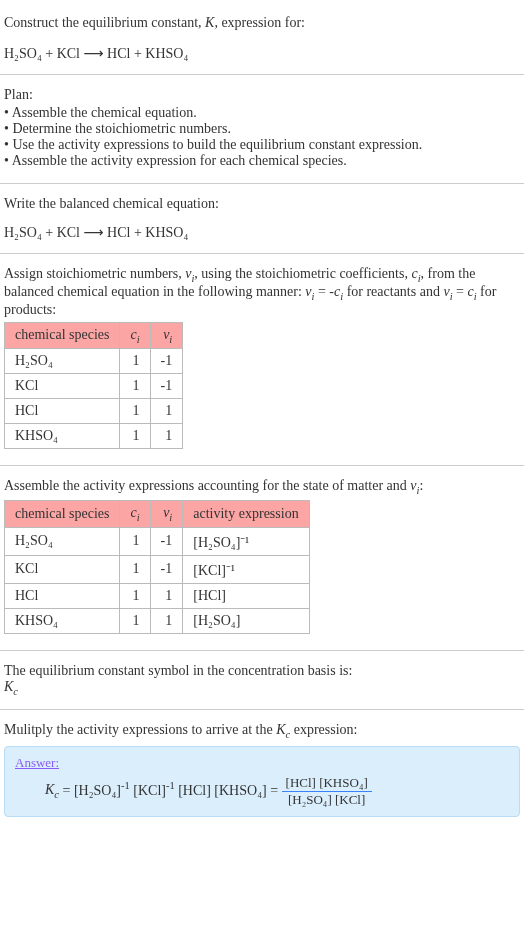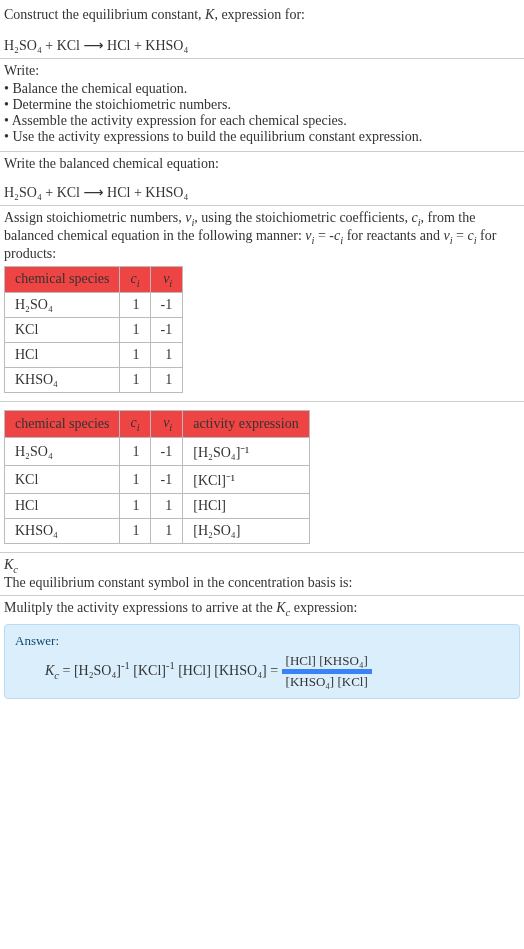--- a/index.html
+++ b/index.html
@@ -5,21 +5,21 @@
   body {
     margin: 0;
     padding: 0;
     font-family: Georgia, 'Times New Roman', serif;
     font-size: 14px;
     color: #333;
     background: #fff;
     width: 524px;
   }
   .section {
-    padding: 4px 4px;
+    padding: 12px 4px;
     border-bottom: 1px solid #ccc;
   }
   .section.no-border {
     border-bottom: none;
   }
   .prompt {
     line-height: 1.5;
   }
   .equation {
     font-family: Georgia, serif;
@@ -45,49 +45,50 @@
     border-collapse: collapse;
     margin: 4px 0;
   }
   th, td {
     border: 1px solid #bbb;
     padding: 4px 10px;
     text-align: left;
     font-weight: normal;
   }
   th {
-    background: #ef4444;
+    background: #fca5a5;
   }
   td.center, th.center {
     text-align: right;
   }
   .answer-box {
     background: #dbeefc;
     border: 1px solid #b8dcf5;
     border-radius: 4px;
     padding: 8px 10px;
     margin: 6px 0;
   }
   .answer-label {
     font-size: 13px;
-    color: #0c4a6e;
+    color: #8b5cf6;
     margin-bottom: 4px;
+    text-decoration: underline;
   }
   .answer-eq {
     padding-left: 30px;
   }
   .frac {
     display: inline-block;
     vertical-align: middle;
     text-align: center;
     font-size: 13px;
   }
   .frac .num {
     display: block;
-    border-bottom: 5px solid #3b82f6;
+    border-bottom: 1px solid #3b82f6;
     padding: 0 4px;
   }
   .frac .den {
     display: block;
     padding: 0 4px;
   }
   .italic {
     font-style: italic;
   }
 </style>
@@ -95,26 +96,26 @@
 <body>
 
 <div class="section">
   <div class="prompt">
     Construct the equilibrium constant, <span class="italic">K</span>, expression for:
   </div>
   <div class="equation">H₂SO₄ + KCl ⟶ HCl + KHSO₄</div>
 </div>
 
 <div class="section">
-  <div>Write:</div>
+  <div>Plan:</div>
   <ul class="plan">
-    <li>Balance the chemical equation.</li>
+    <li>Assemble the chemical equation.</li>
     <li>Determine the stoichiometric numbers.</li>
+    <li>Use the activity expressions to build the equilibrium constant expression.</li>
     <li>Assemble the activity expression for each chemical species.</li>
-    <li>Use the activity expressions to build the equilibrium constant expression.</li>
   </ul>
 </div>
 
 <div class="section">
   <div>Write the balanced chemical equation:</div>
   <div class="equation">H₂SO₄ + KCl ⟶ HCl + KHSO₄</div>
 </div>
 
 <div class="section">
   <div>
@@ -145,20 +146,23 @@
     <tr>
       <td>KHSO₄</td>
       <td class="center">1</td>
       <td class="center">1</td>
     </tr>
   </tbody>
     </table>
 </div>
 
 <div class="section">
+  <div>
+    Assemble the activity expressions accounting for the state of matter and <span class="italic">ν<sub>i</sub></span>:
+  </div>
   <table>
     <tbody>
         <tr>
       <th>chemical species</th>
       <th class="center"><span class="italic">c<sub>i</sub></span></th>
       <th class="center"><span class="italic">ν<sub>i</sub></span></th>
       <th>activity expression</th>
     </tr>
     <tr>
       <td>H₂SO₄</td>
@@ -182,31 +186,31 @@
       <td>KHSO₄</td>
       <td class="center">1</td>
       <td class="center">1</td>
       <td>[H₂SO₄]</td>
     </tr>
   </tbody>
     </table>
 </div>
 
 <div class="section">
+  <div>The equilibrium constant symbol in the concentration basis is:</div>
   <div><span class="italic">K<sub>c</sub></span></div>
-  <div>The equilibrium constant symbol in the concentration basis is:</div>
 </div>
 
 <div class="section no-border">
   <div>
     Mulitply the activity expressions to arrive at the <span class="italic">K<sub>c</sub></span> expression:
   </div>
   <div class="answer-box">
     <div class="answer-label">Answer:</div>
     <div class="answer-eq">
       <span class="italic">K<sub>c</sub></span> = [H₂SO₄]<sup>-1</sup> [KCl]<sup>-1</sup> [HCl] [KHSO₄] =
       <span class="frac">
         <span class="num">[HCl] [KHSO₄]</span>
-        <span class="den">[KHSO₄] [KCl]</span>
+        <span class="den">[H₂SO₄] [KCl]</span>
       </span>
     </div>
   </div>
 </div>
 
 </body></html>

